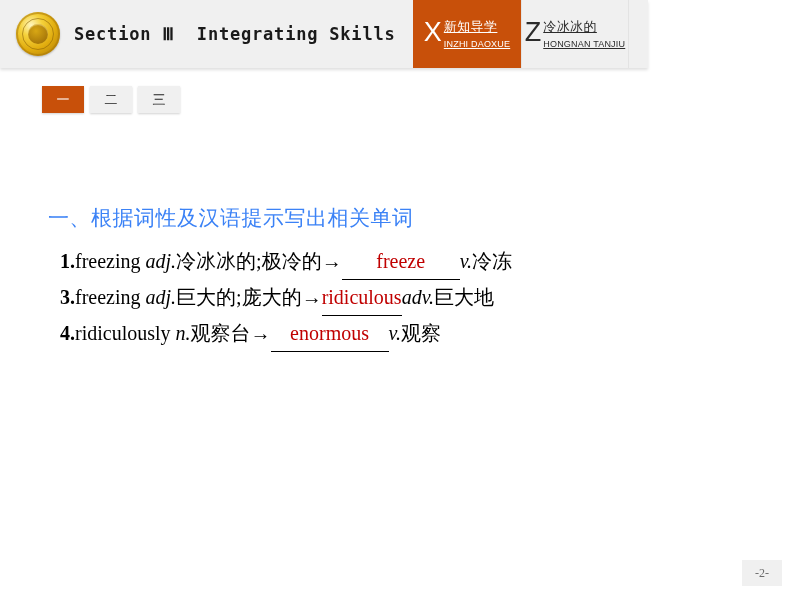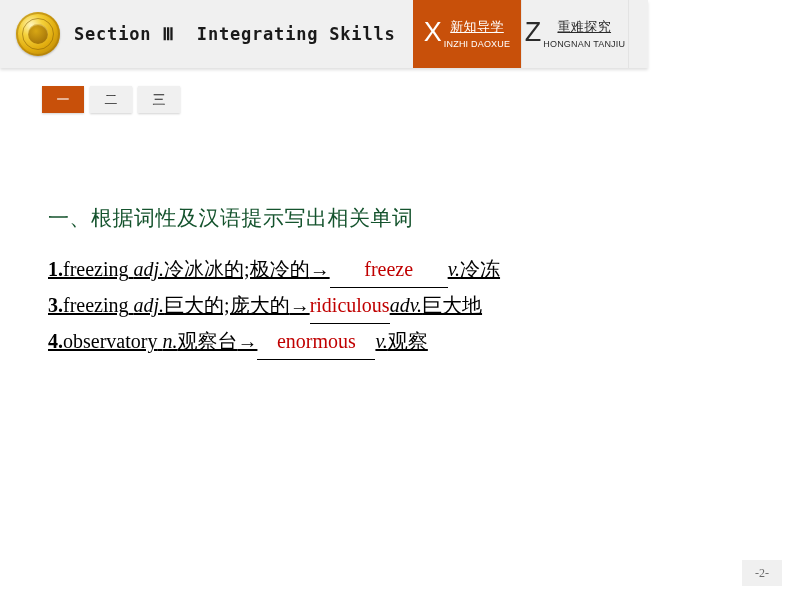--- a/index.html
+++ b/index.html
@@ -17,21 +17,20 @@
   }
 
   
   .header {
     position: absolute;
     left: 0; top: 0;
     width: 648px; height: 68px;
     background: #f0f0f0;
     box-shadow: 0 2px 3px rgba(0,0,0,0.13);
     overflow: hidden;
-    text-align: center;
   }
   .header-left {
     position: absolute;
     left: 0; top: 0;
     height: 68px;
     display: flex;
     align-items: center;
   }
   .emblem {
     width: 44px; height: 44px;
@@ -121,20 +120,21 @@
     white-space: nowrap;
     text-decoration: underline;
   }
   .nav-py {
     display: block;
     font-size: 9px;
     color: #2b2b2b;
     letter-spacing: 0.2px;
     white-space: nowrap;
     margin-top: 7px;
+    text-decoration: underline;
   }
   .nav-tab.active .nav-cn,
   .nav-tab.active .nav-py { color: #ffffff; }
 
   
   .subtabs {
     position: absolute;
     left: 42px; top: 86px;
     display: flex;
     gap: 6px;
@@ -158,26 +158,26 @@
 
   
   .content {
     position: absolute;
     left: 48px; top: 204px;
     width: 700px;
   }
   .section-heading {
     font-family: Liberation Serif, serif;
     font-size: 21px;
-    color: #14532d;
+    color: #3b82f6;
     letter-spacing: 0.5px;
-    margin-bottom: 20px;
-    white-space: nowrap;
-  }
-  .q-list { margin: 0; text-decoration: underline; }
+    margin-bottom: 10px;
+    white-space: nowrap;
+  }
+  .q-list { margin: 12px; }
   .q-item {
     font-family: "Liberation Serif", "DejaVu Serif", serif;
     font-size: 20px;
     color: #000000;
     line-height: 35px;
     white-space: nowrap;
   }
   .q-num { font-weight: bold; }
   .pos { font-style: italic; }
   .answer-slot {
@@ -222,21 +222,21 @@
         <span class="nav-text">
           <span class="nav-cn">新知导学</span>
           <span class="nav-py">INZHI DAOXUE</span>
         </span>
       </div>
     </div>
     <div class="nav-tab">
       <div class="nav-tab-inner">
         <span class="nav-letter">Z</span>
         <span class="nav-text">
-          <span class="nav-cn">重难探究</span>
+          <span class="nav-cn">冷冰冰的</span>
           <span class="nav-py">HONGNAN TANJIU</span>
         </span>
       </div>
     </div>
   </div>
 </div>
 
 <div class="subtabs">
   <div class="subtab active">一</div>
   <div class="subtab">二</div>
@@ -254,21 +254,21 @@
       <span class="pos">adj.</span><span>冷冰冰的;极冷的</span><span>→</span><span class="answer-slot w-wide">freeze</span><span class="pos">v.</span><span>冷冻</span>
     </div>
 
 
     <div class="q-item">
       <span class="q-num">3.</span><span>freezing</span>
       <span class="pos">adj.</span><span>巨大的;庞大的</span><span>→</span><span class="answer-slot w-fit">ridiculous</span><span class="pos">adv.</span><span>巨大地</span>
     </div>
 
     <div class="q-item">
-      <span class="q-num">4.</span><span>observatory</span>
+      <span class="q-num">4.</span><span>ridiculously</span>
       <span class="pos">n.</span><span>观察台</span><span>→</span><span class="answer-slot w-wide">enormous</span><span class="pos">v.</span><span>观察</span>
     </div>
 
 
   </div>
 </div>
 
 <div class="page-number">-2-</div>
 
 </body></html>

